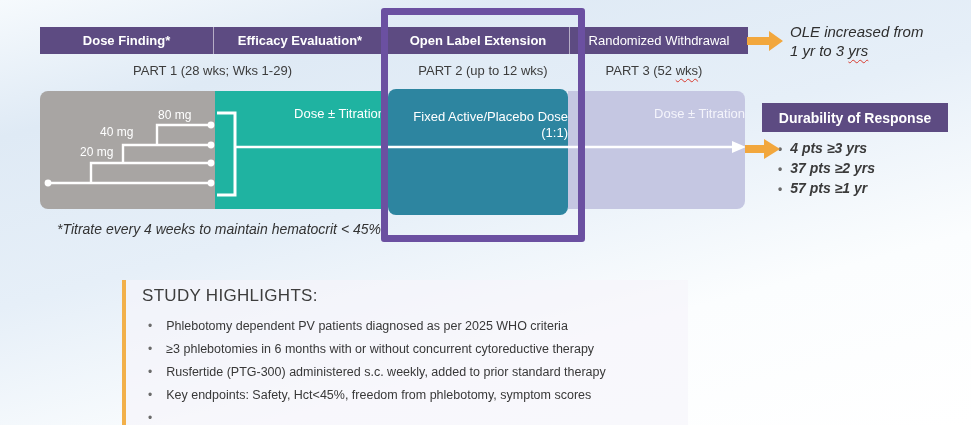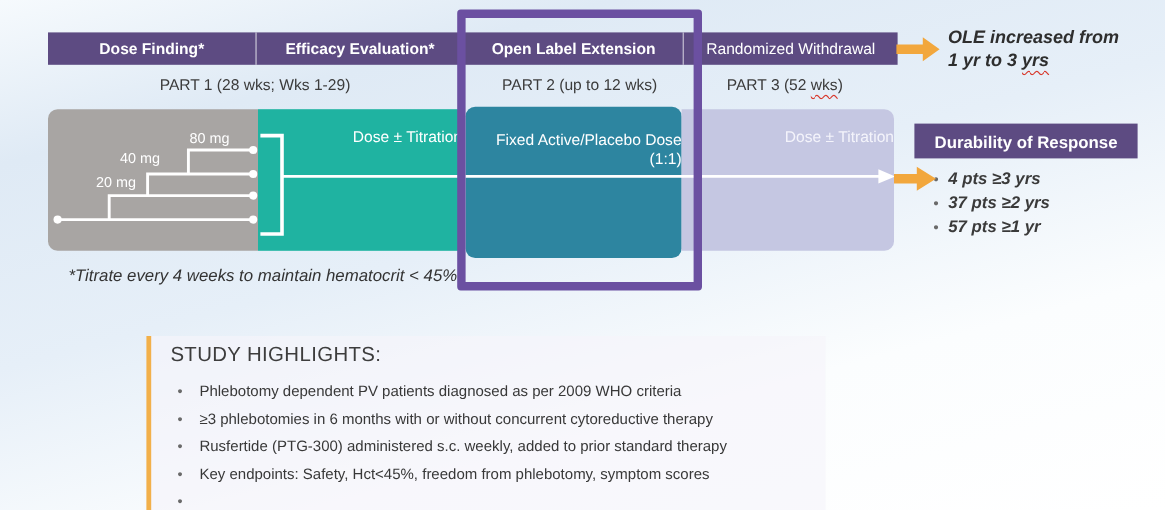--- a/index.html
+++ b/index.html
@@ -30,21 +30,21 @@
   .lbl-lav{left:568px;top:106px;width:177px;color:#f4f4fb;}
   .dose-lbl{position:absolute;color:#fff;font-size:12px;z-index:3;}
   .d20{left:80px;top:145px;} .d40{left:100px;top:125px;text-align:center;} .d80{left:158px;top:108px;}
   
   .overlay{position:absolute;left:0;top:0;z-index:4;pointer-events:none;}
   
   .outline-box{position:absolute;left:381px;top:8px;width:190px;height:220px;
                border:7px solid #6b50a1;border-radius:3px;z-index:6;}
   
   .ole{position:absolute;left:790px;top:22px;width:170px;z-index:2;
-       font-size:15px;font-weight:700;font-style:italic;color:#2e2e2e;line-height:19px;}
+       font-size:15px;font-weight:400;font-style:italic;color:#2e2e2e;line-height:19px;}
   
   .dur-box{position:absolute;left:762px;top:103px;width:186px;height:29px;background:#5d4b82;
            color:#fff;font-size:14px;font-weight:600;display:flex;align-items:center;
            justify-content:center;z-index:2;}
   .dur-list{position:absolute;left:778px;top:139px;z-index:2;font-size:14px;font-weight:700;
             font-style:italic;color:#3a3a3a;line-height:19px;}
   .dur-list .row{display:flex;align-items:baseline;}
   .bullet-dot{color:#6a6a6a;margin-right:8px;font-style:normal;font-size:12px;}
   
   .footnote{position:absolute;left:57px;top:221px;font-size:14px;font-style:italic;
@@ -137,21 +137,21 @@
     </div>
   </div>
 
   <div class="footnote">*Titrate every 4 weeks to maintain hematocrit &lt; 45%</div>
 
   <div class="highlights">
     <div class="hl-title">STUDY HIGHLIGHTS:</div>
     <div class="hl-list">
       <div class="row">
         <span class="bullet-dot">•</span>
-        <span>Phlebotomy dependent PV patients diagnosed as per 2009 WHO criteria</span>
+        <span>Phlebotomy dependent PV patients diagnosed as per 2025 WHO criteria</span>
       </div>
       <div class="row">
         <span class="bullet-dot">•</span>
         <span>≥3 phlebotomies in 6 months with or without concurrent cytoreductive therapy</span>
       </div>
       <div class="row">
         <span class="bullet-dot">•</span>
         <span>Rusfertide (PTG-300) administered s.c. weekly, added to prior standard therapy</span>
       </div>
       <div class="row">

